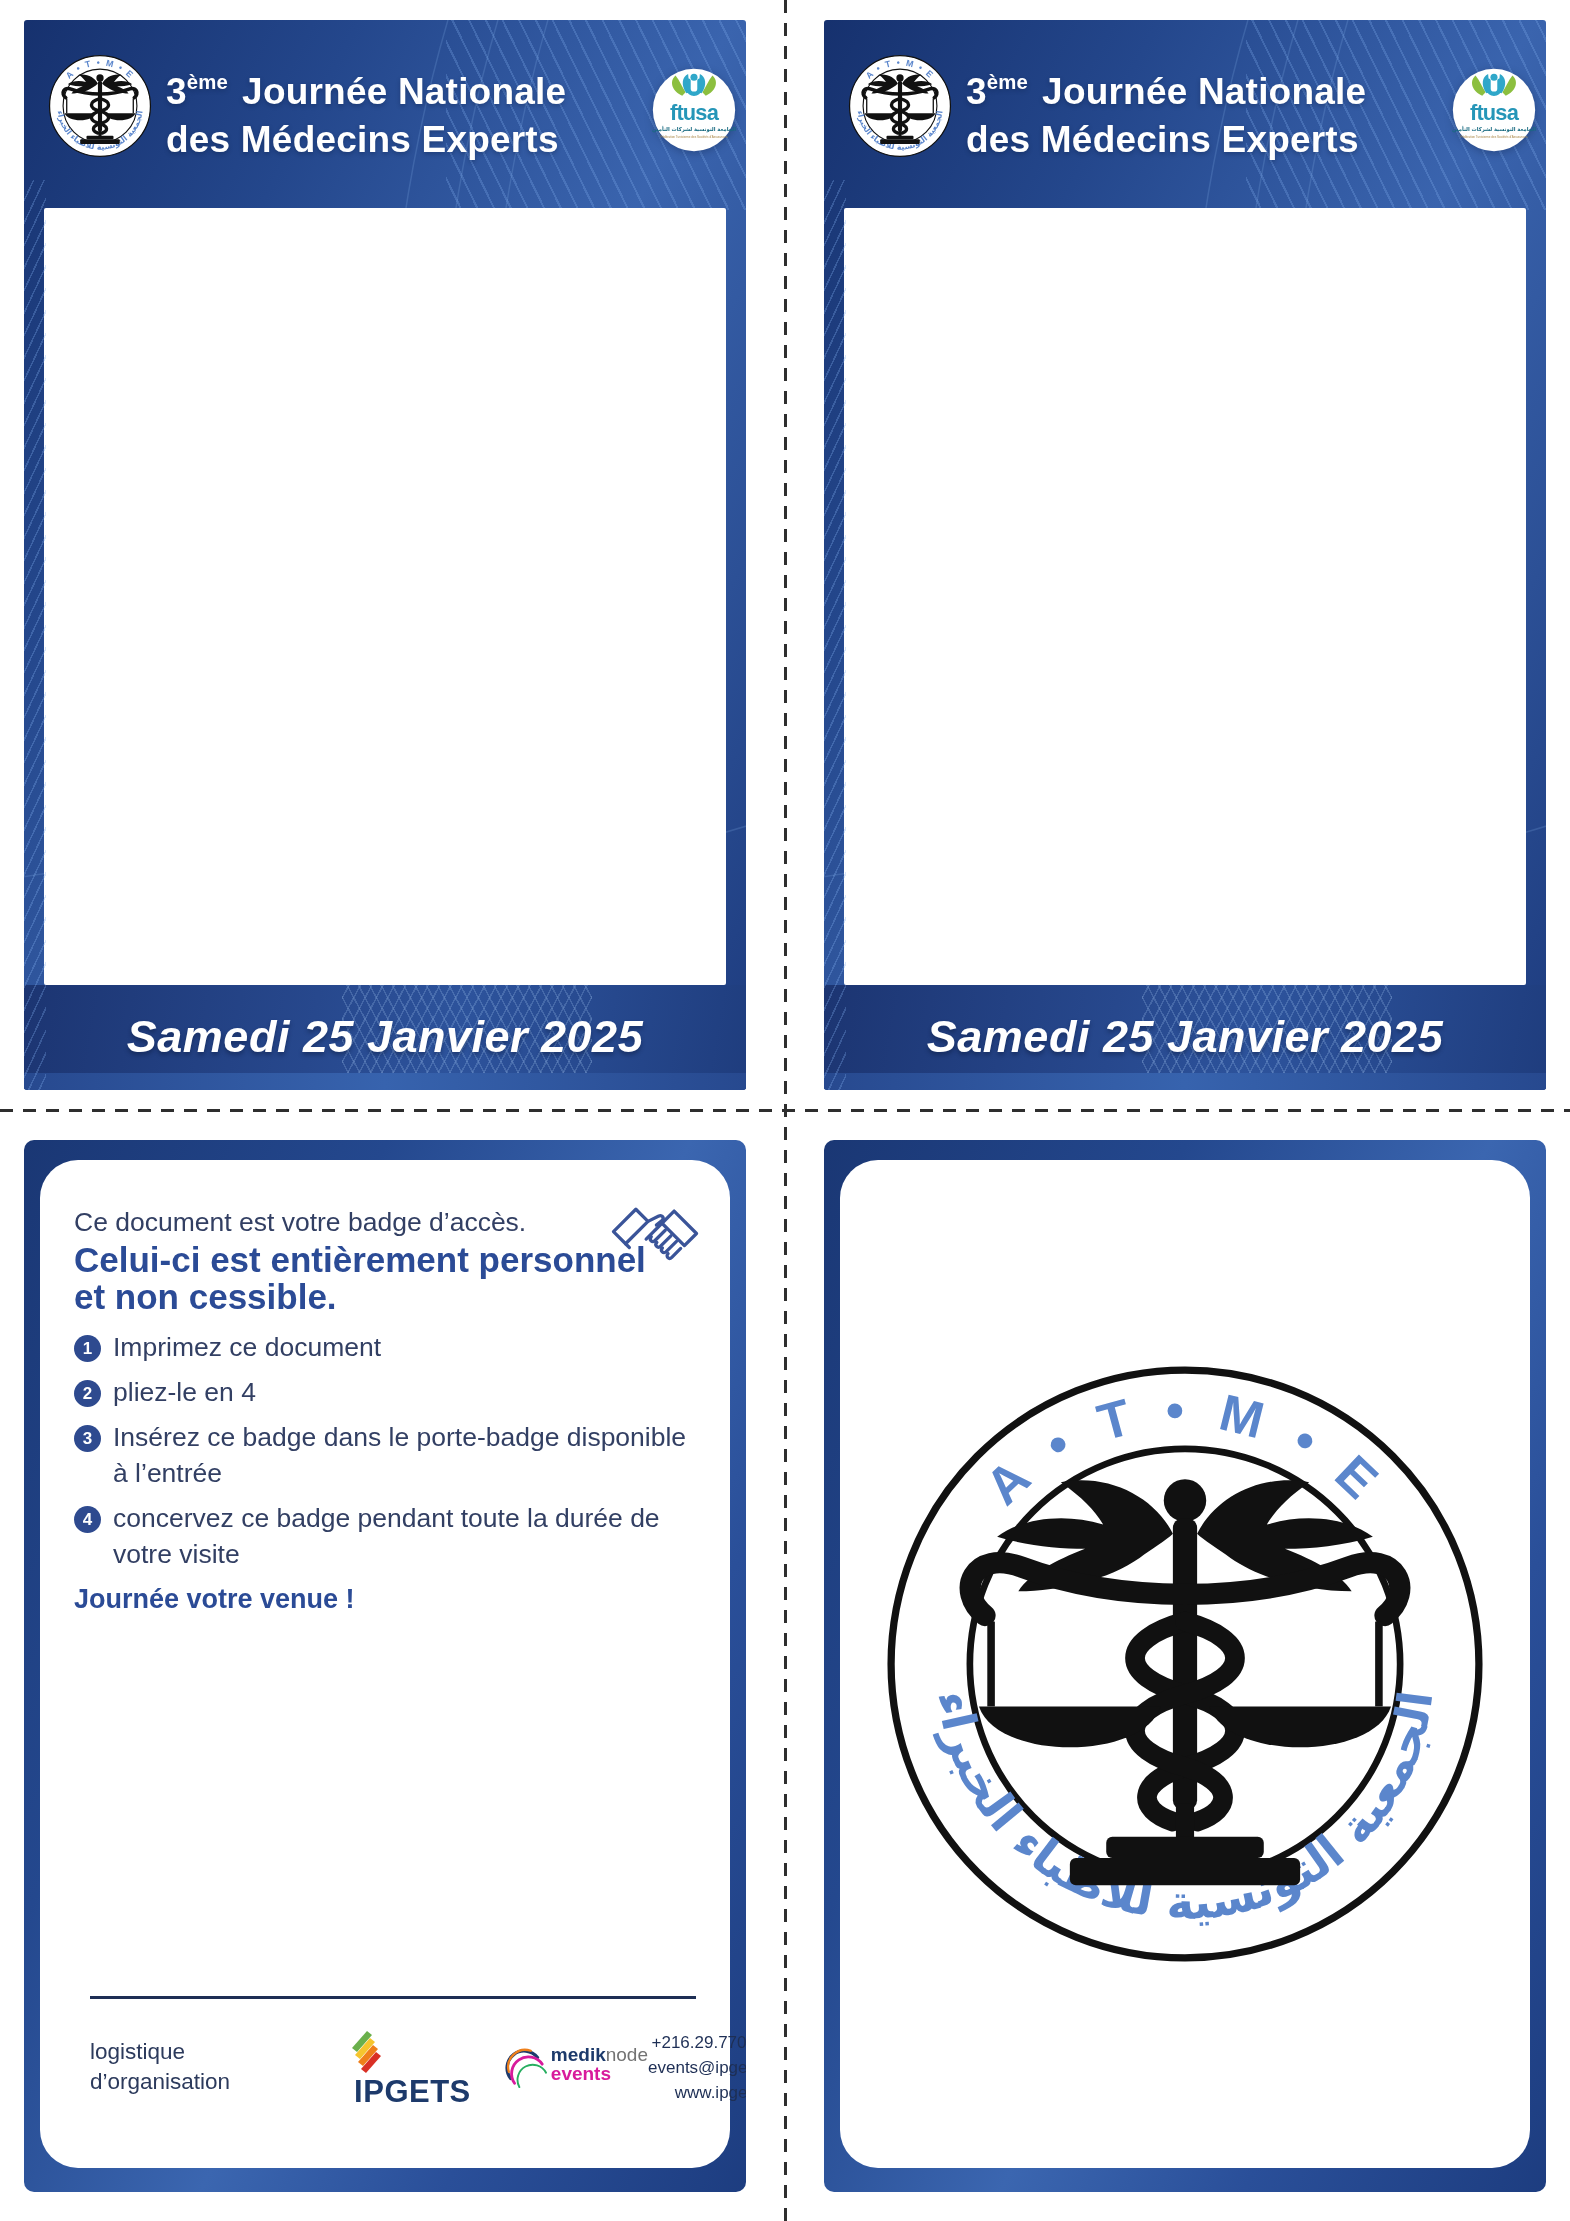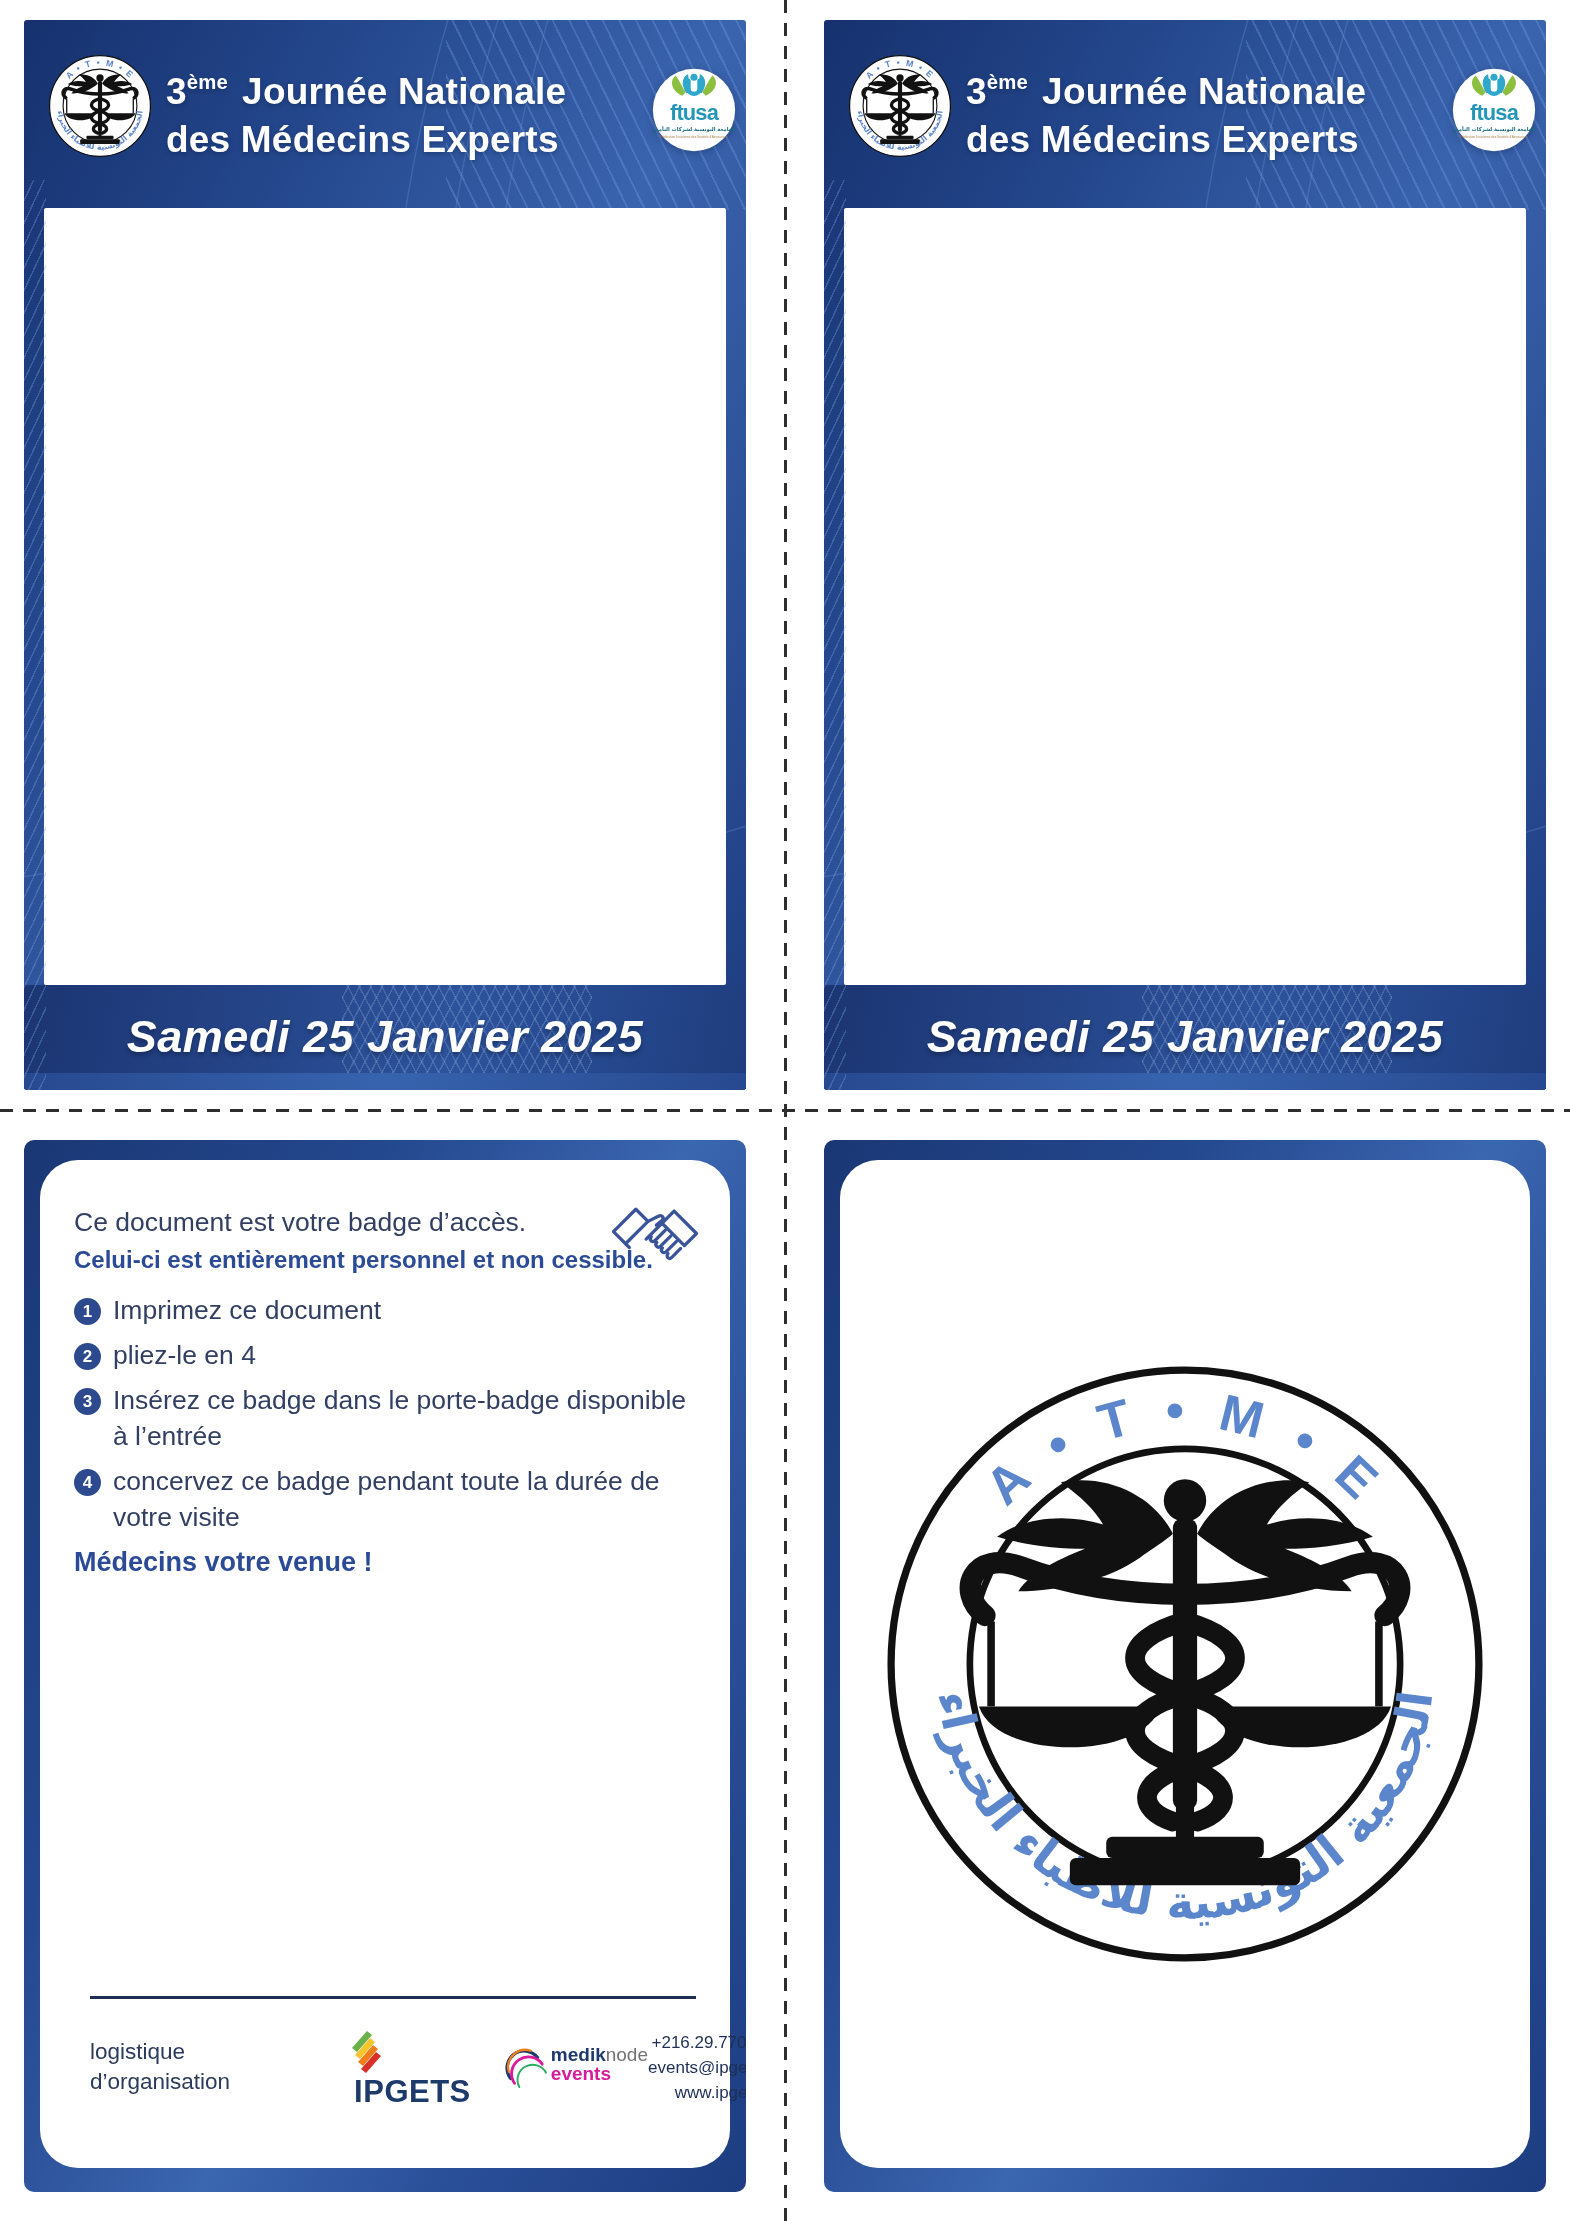--- a/index.html
+++ b/index.html
@@ -45,21 +45,21 @@
   .quad{position:absolute;top:1140px;width:722px;height:1052px;border-radius:10px;overflow:hidden;
         background:linear-gradient(115deg,#1a3774 0%,#24488e 30%,#3b66b0 55%,#2a4f99 75%,#1d3d80 100%);text-decoration:underline;}
   .quad-info{left:24px;} .quad-logo{left:824px;}
   .card{position:absolute;left:16px;top:20px;width:690px;height:1008px;background:#fff;border-radius:38px;}
   .card-logo{display:flex;align-items:center;justify-content:center;}
 
   
   .card-inner{position:absolute;inset:0;padding:44px 34px 0 34px;box-sizing:border-box;}
   .card p{margin:0;}
   .txt{color:#323f63;font-size:26.5px;line-height:37px;}
-  .bold-blue{color:#2b4b96;font-weight:700;font-size:24px;line-height:37px;}
+  .bold-blue{color:#2b4b96;font-weight:700;font-size:35px;line-height:37px;}
   .intro{margin-bottom:36px;}
   .notice{width:585px;margin-bottom:2px;}
   .keep{width:642px;margin-bottom:20px;}
   .handshake{position:absolute;right:26px;top:34px;width:98px;height:86px;}
   .steps{list-style:none;margin:14px 0 0 0;padding:0;}
   .steps li{display:flex;align-items:flex-start;margin-bottom:9px;}
   .step-num{flex:0 0 auto;width:27px;height:27px;border-radius:50%;background:#2e4a8f;color:#fff;
             display:flex;align-items:center;justify-content:center;font-size:17px;font-weight:700;
             margin:6px 12px 0 0;}
   .step-text{width:612px;color:#323f63;font-size:26.5px;line-height:36px;}
@@ -239,21 +239,21 @@
           <li>
             <span class="step-num">3</span>
             <span class="step-text">Insérez ce badge dans le porte-badge disponible à l’entrée</span>
           </li>
           <li>
             <span class="step-num">4</span>
             <span class="step-text">concervez ce badge pendant toute la durée de votre visite</span>
           </li>
         </ul>
 
-        <p class="bold-blue cta">Médecins votre venue !</p>
+        <p class="bold-blue cta">Journée votre venue !</p>
 
         <div class="card-footer">
           <div class="cf-hr"></div>
           <div class="cf-row">
             <div class="org">
               <div>logistique</div>
               <div>d’organisation</div>
             </div>
 
             <div class="ipgets">

